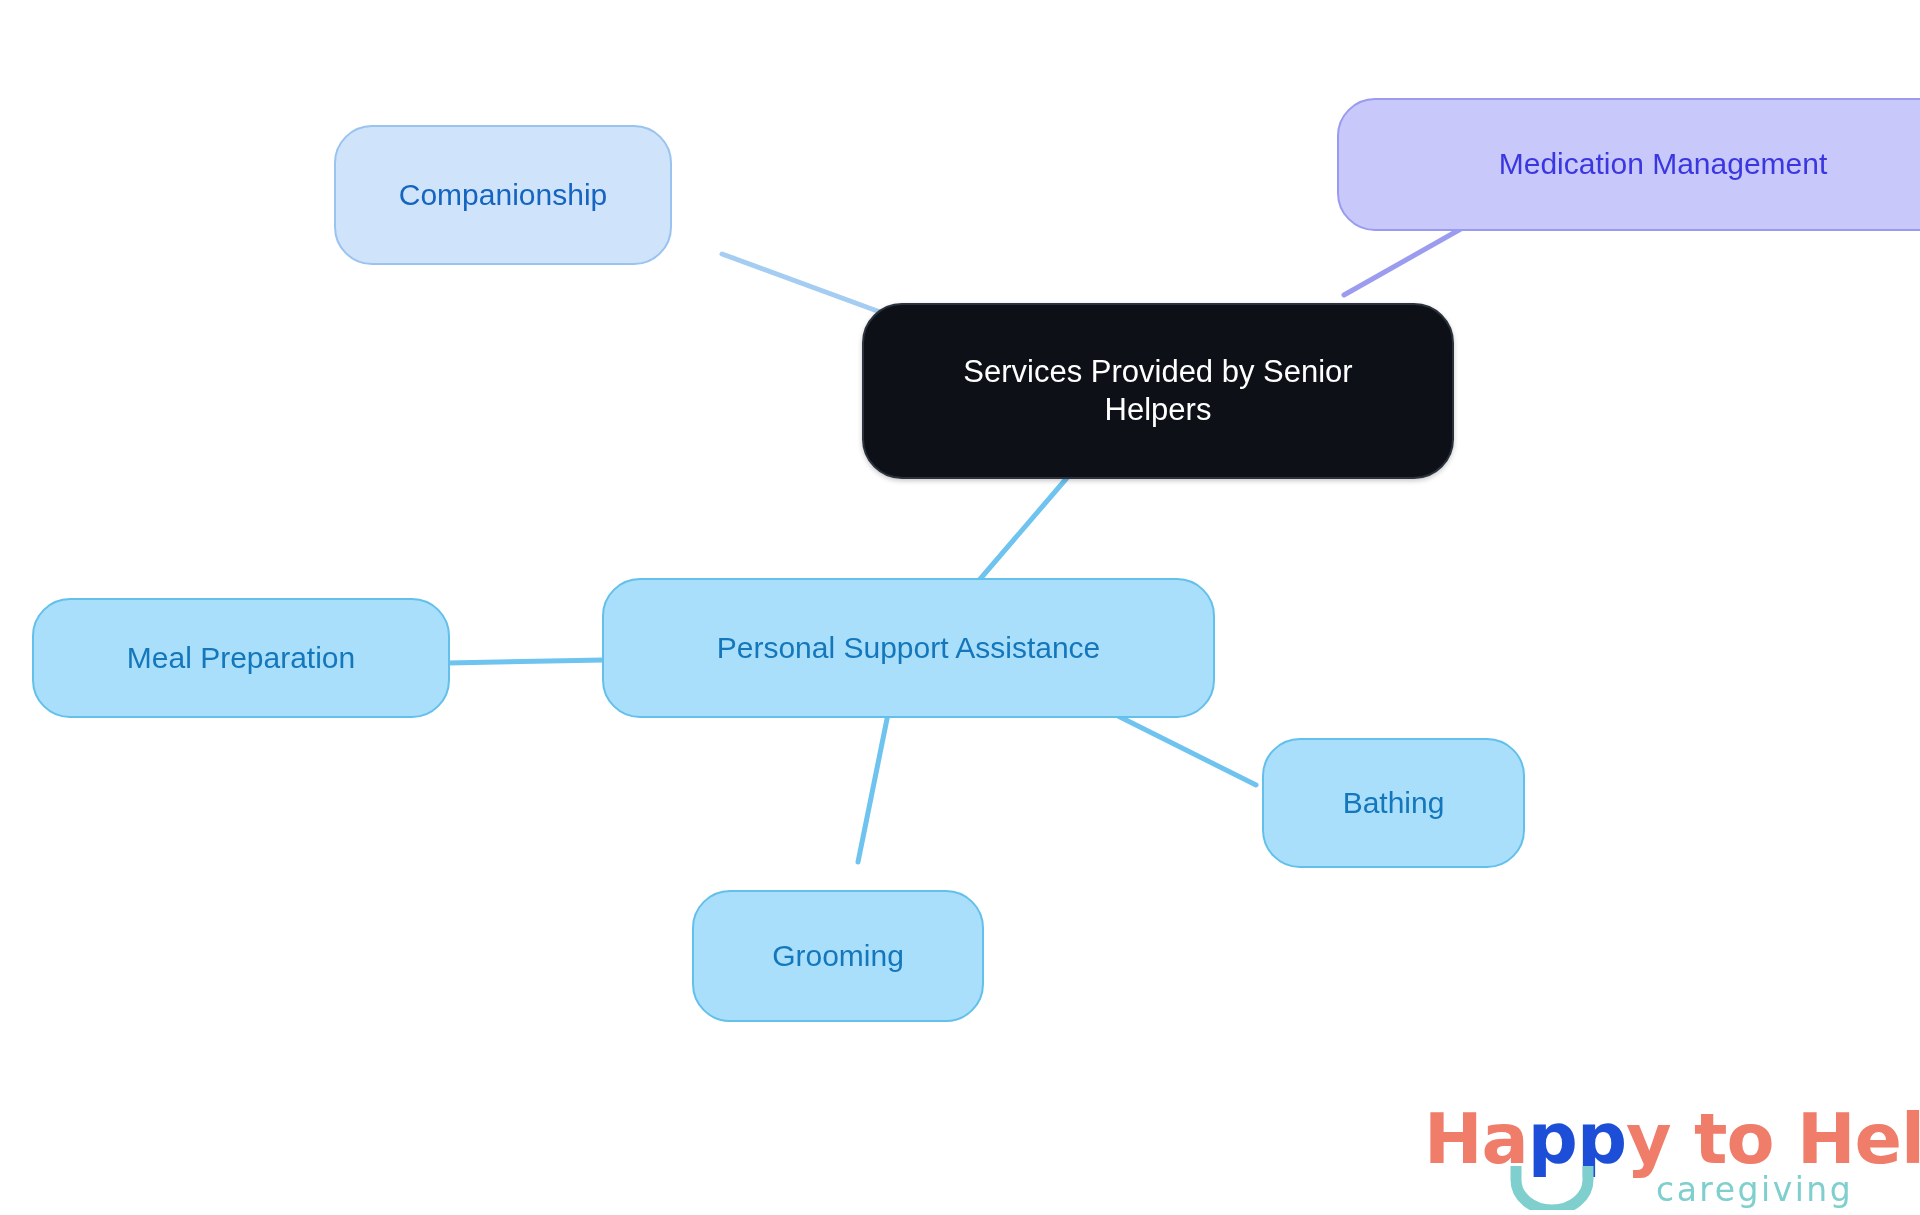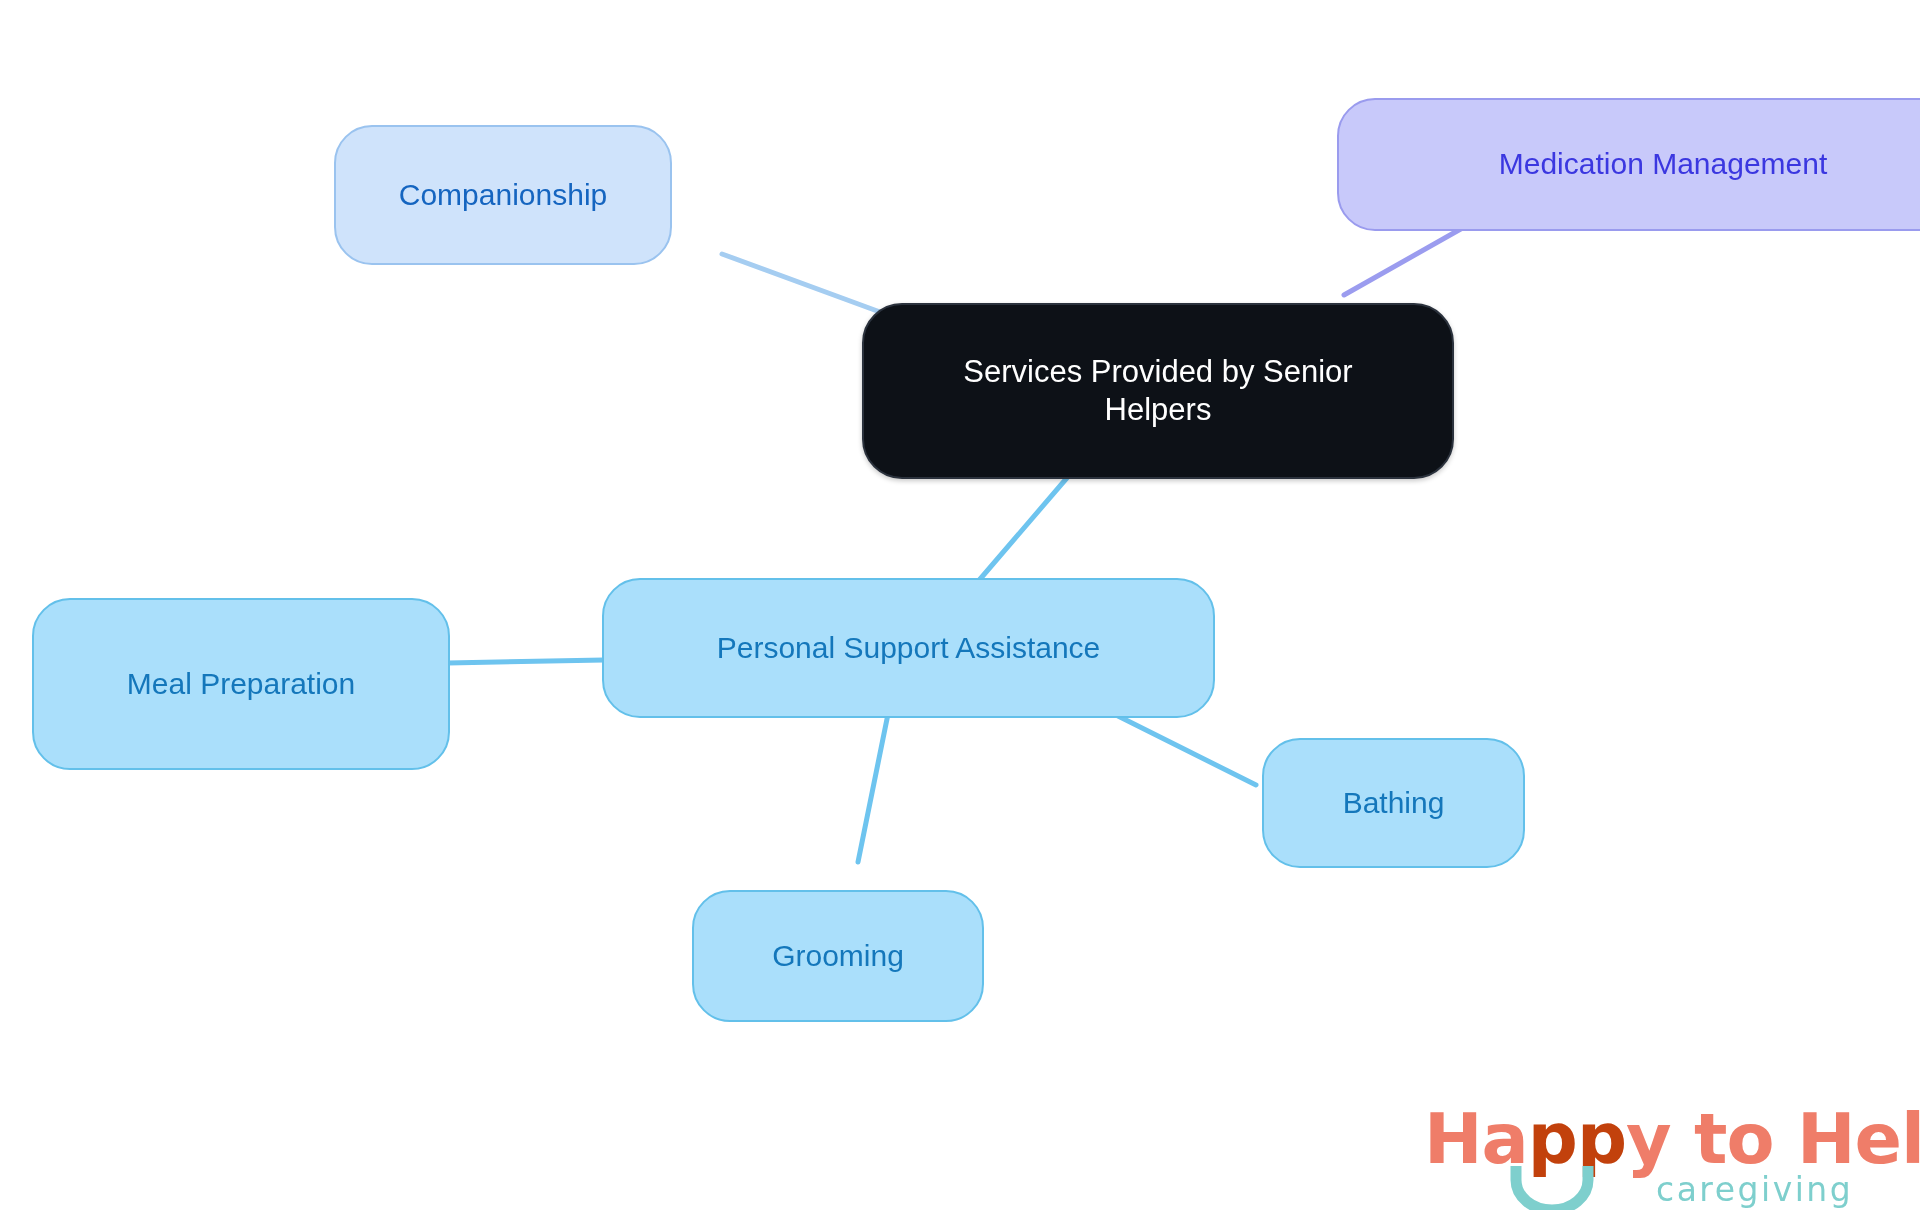--- a/index.html
+++ b/index.html
@@ -91,21 +91,21 @@
     left: 0;
     top: 0;
     font-size: 70px;
     font-weight: 700;
     letter-spacing: -1px;
     font-family: "DejaVu Sans", sans-serif;
     color: #ef7d69;
     white-space: nowrap;
   }
   .logo-pp {
-    color: #c2410c;
+    color: #1d4ed8;
   }
   #logo-smile {
     position: absolute;
     left: 86px;
     top: 66px;
     width: 84px;
     height: 46px;
   }
   #logo-tagline {
     position: absolute;
@@ -135,21 +135,21 @@
 
   <div class="node node-central" style="left:862px; top:303px; width:592px; height:176px;">Services Provided by Senior
 Helpers</div>
 
   <div class="node node-branch-light" style="left:334px; top:125px; width:338px; height:140px;">Companionship</div>
 
   <div class="node node-branch-violet" style="left:1337px; top:98px; width:652px; height:133px;">Medication Management</div>
 
   <div class="node node-branch-sky" style="left:602px; top:578px; width:613px; height:140px;">Personal Support Assistance</div>
 
-  <div class="node node-branch-sky" style="left:32px; top:598px; width:418px; height:172px;">Meal Preparation</div>
+  <div class="node node-branch-sky" style="left:32px; top:598px; width:418px; height:120px;">Meal Preparation</div>
 
   <div class="node node-branch-sky" style="left:1247px; top:738px; width:263px; height:130px;margin-left:15px;">Bathing</div>
 
   <div class="node node-branch-sky" style="left:692px; top:855px; width:292px; height:132px;margin-top:35px;">Grooming</div>
 
   <div id="brand-logo">
     <div class="logo-wordmark"><span>Ha</span><span class="logo-pp">pp</span><span>y to Help</span></div>
 
     <svg id="logo-smile" viewBox="0 0 84 46">
       <path d="M 6 2 L 6 16 A 36 30 0 0 0 78 16 L 78 2" fill="none" stroke="#7ecfcd" stroke-width="11" stroke-linecap="butt"></path>

